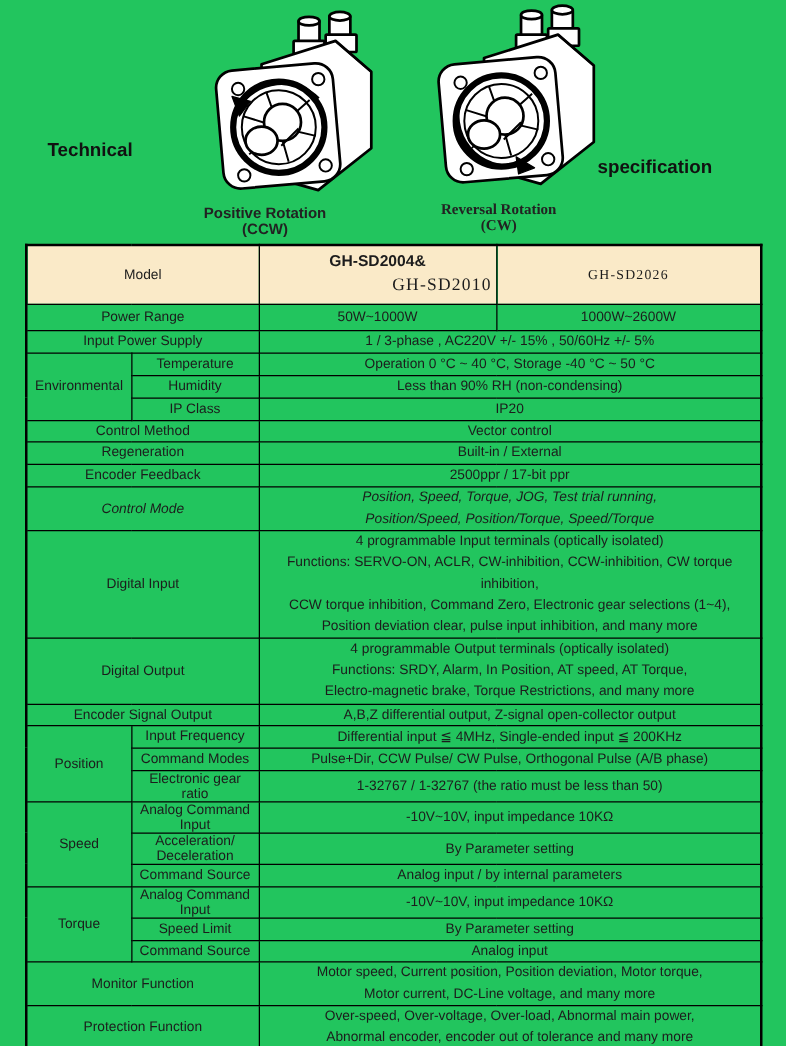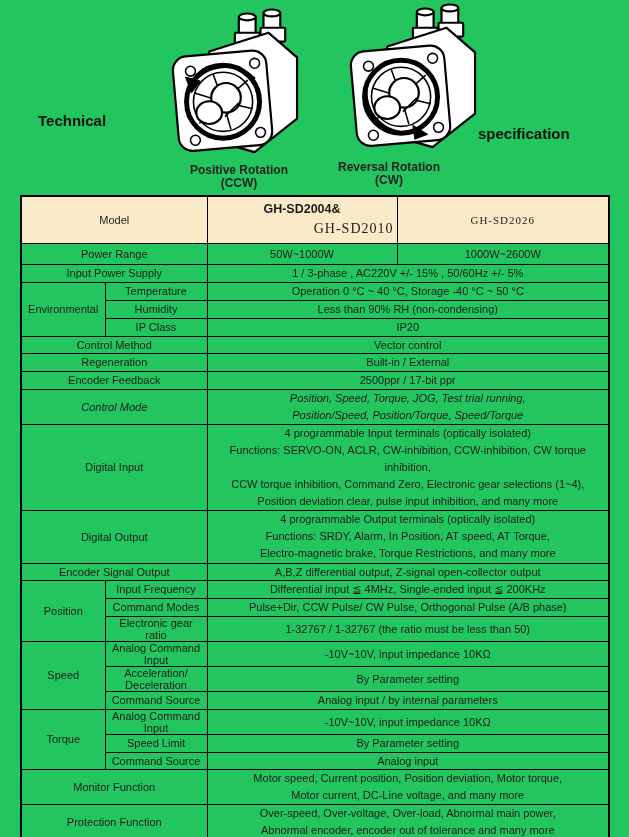--- a/index.html
+++ b/index.html
@@ -6,22 +6,22 @@
   .page{position:relative;width:629px;height:837px;background:#22c55e;overflow:hidden;
         font-family:"Liberation Sans","DejaVu Sans",sans-serif;color:#1c1c1c;}
   .title{position:absolute;font-size:15px;font-weight:bold;color:#111;}
   .title-left{left:38px;top:112px;}
   .title-right{left:478px;top:112px;margin-top:13px;}
   .motor{position:absolute;}
   .motor-left{left:152px;top:8px;}
   .motor-right{left:330px;top:3px;}
   .caption{position:absolute;width:150px;text-align:center;font-weight:bold;font-size:12px;
            line-height:13px;color:#222;}
-  .caption-left{left:164px;top:164px;}
-  .caption-right{left:314px;top:161px;}
+  .caption-left{left:137px;top:164px;}
+  .caption-right{left:324px;top:161px;font-family:Liberation Serif, serif;}
 
   table.spec{position:absolute;left:20px;top:195px;width:588px;border-collapse:collapse;
              table-layout:fixed;}
   table.spec td{border:1px solid #000;text-align:center;vertical-align:middle;
                 font-size:11px;padding:0 3px;color:#1c1c1c;overflow:hidden;}
   table.spec{border:2px solid #000;}
   tr.hdr td{background:#FAEAC8;}
   tr.hdr{height:47px;}
   .model-label{font-size:12.5px;margin-left:35px;}
   .m-bold{font-weight:bold;font-size:12.5px;}

